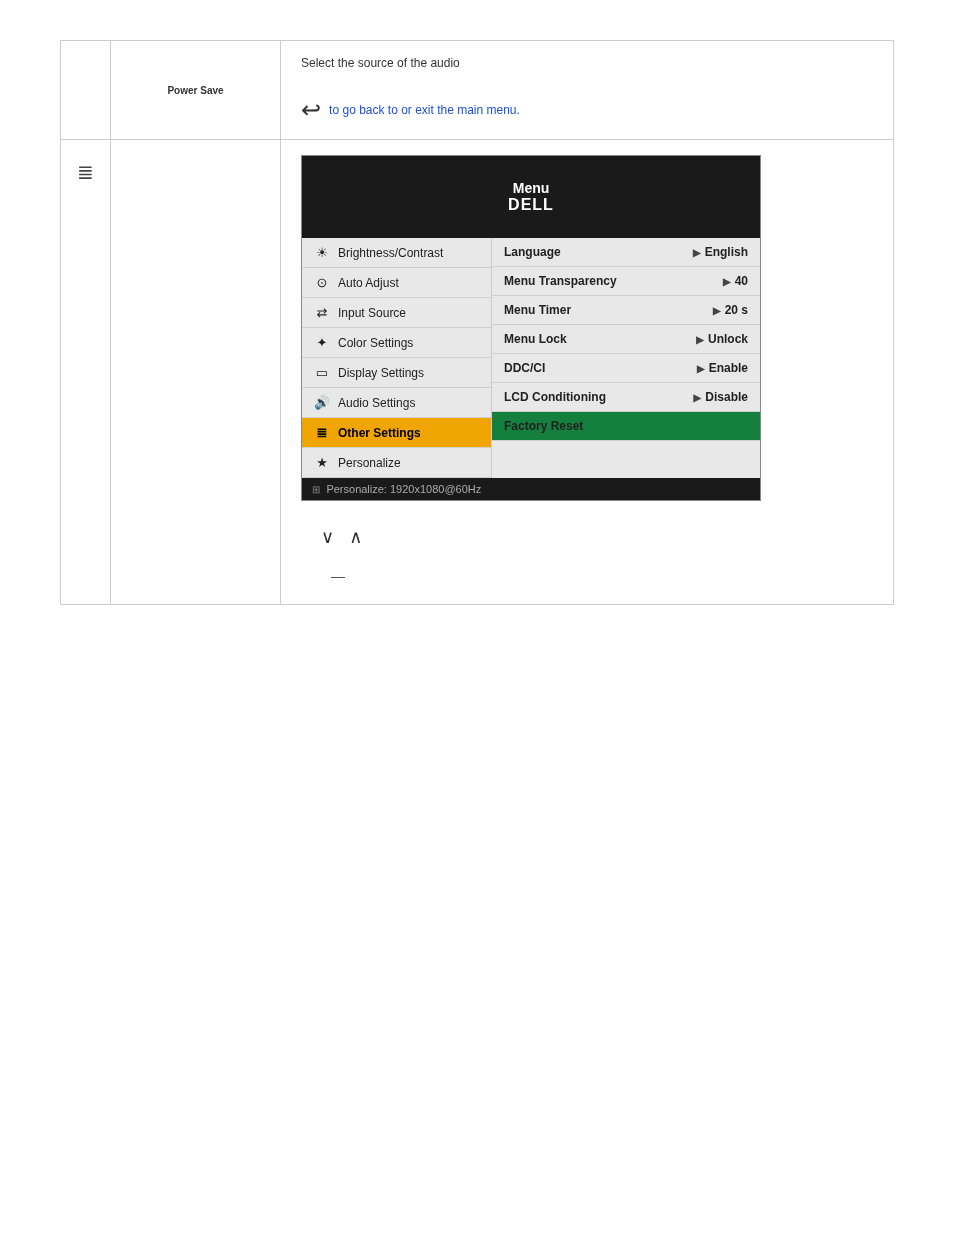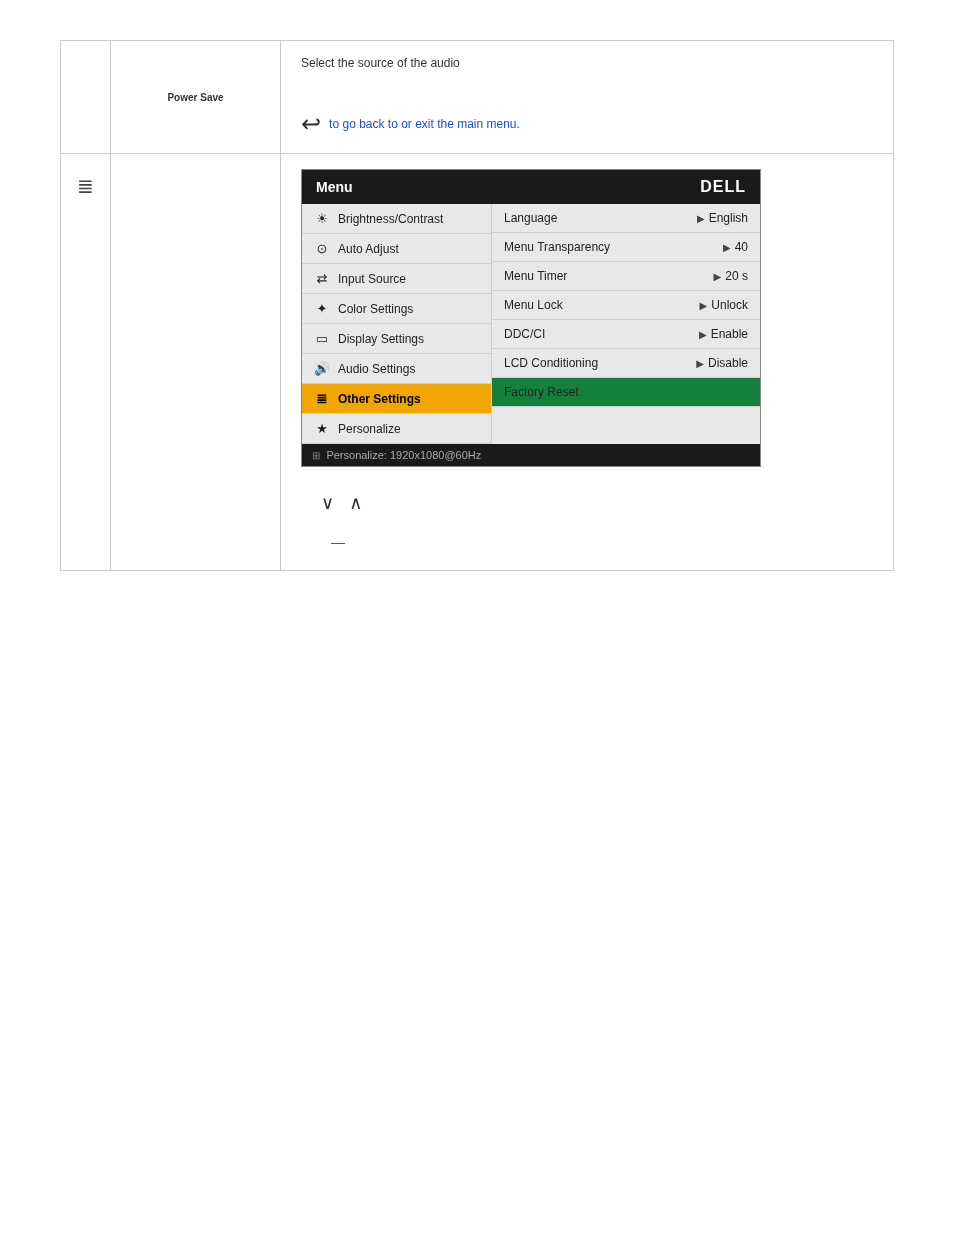--- a/index.html
+++ b/index.html
@@ -85,23 +85,24 @@
       width: 460px;
       margin-top: 5px;
     }
 
     .menu-header {
       background: #1a1a1a;
       color: #fff;
       display: flex;
       justify-content: space-between;
       align-items: center;
-      padding: 8px 14px;
+      padding: 24px 14px;
       font-size: 14px;
       font-weight: bold;
+      flex-direction: column;
     }
 
     .menu-header .dell-logo {
       font-weight: bold;
       font-size: 16px;
       letter-spacing: 1px;
       text-align: right;
     }
 
     .menu-body {
@@ -109,20 +110,21 @@
       background: #e8e8e8;
     }
 
     .menu-left {
       width: 190px;
       border-right: 1px solid #ccc;
     }
 
     .menu-right {
       flex: 1;
+      font-weight: bold;
     }
 
     .menu-item {
       display: flex;
       align-items: center;
       padding: 7px 10px;
       cursor: pointer;
       background: #e8e8e8;
       border-bottom: 1px solid #d0d0d0;
       font-size: 12px;
@@ -211,21 +213,21 @@
     }
 
     .power-save-label {
       font-weight: bold;
       font-size: 10px;
     }
 
     .select-audio-text {
       font-size: 12px;
       color: #333;
-      margin-bottom: 40px;
+      margin-bottom: 26px;
     }
 
     .back-row {
       display: flex;
       align-items: center;
       margin-top: 20px;
     }
 
     .description-text {
       font-size: 11px;

